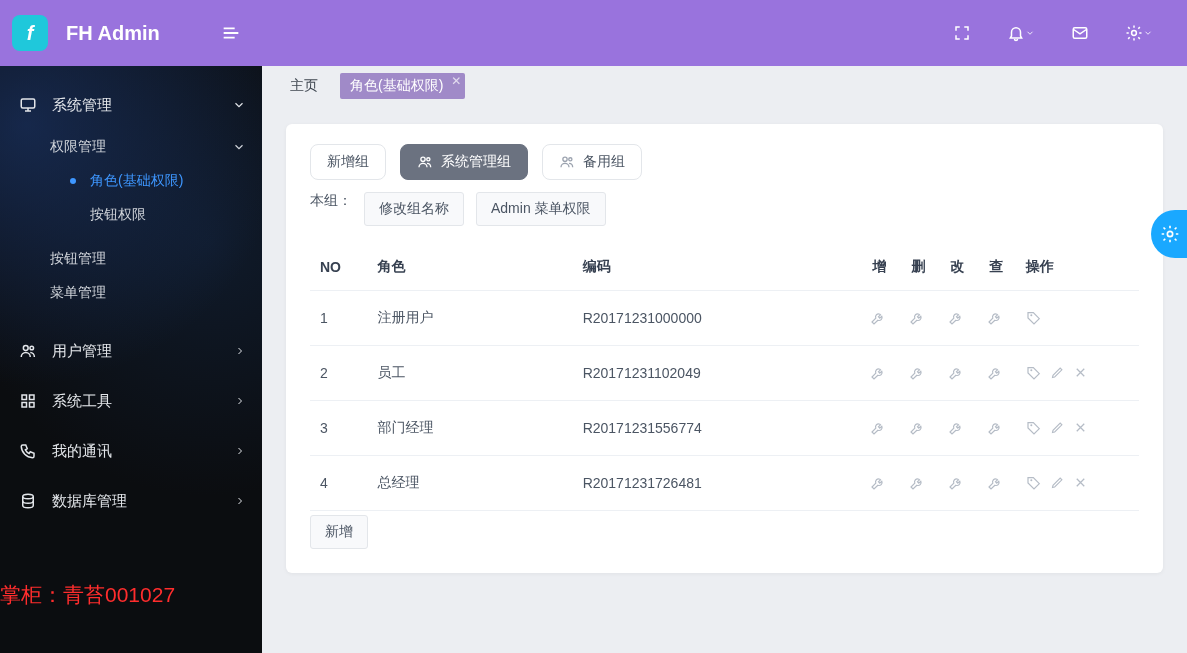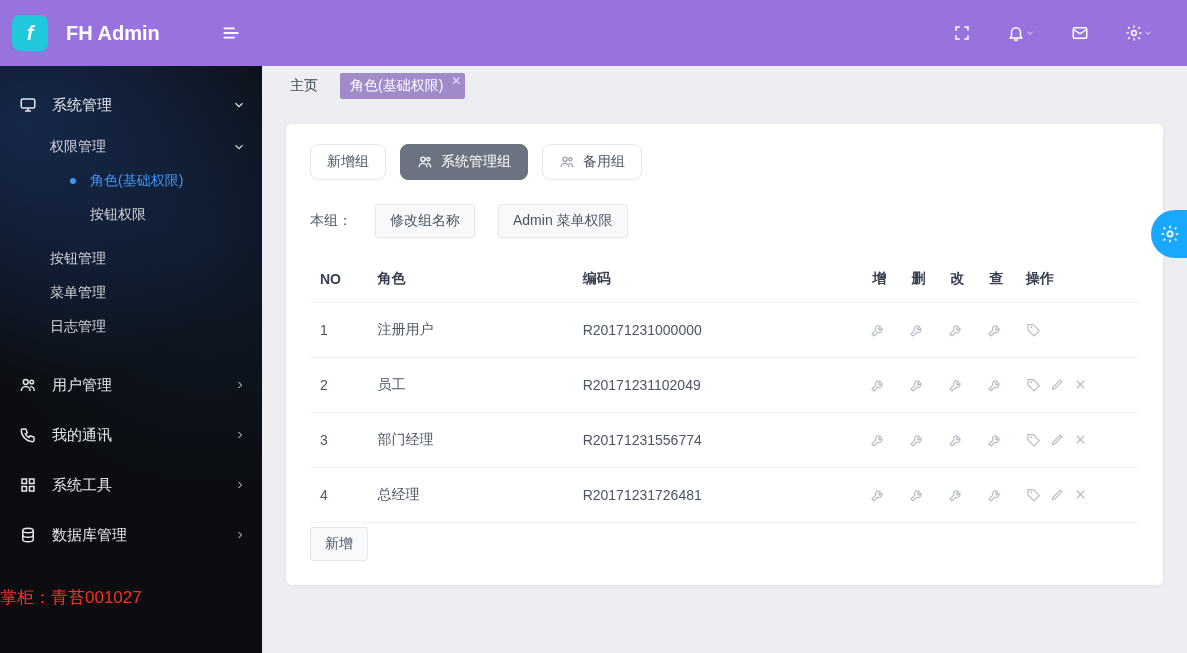--- a/index.html
+++ b/index.html
@@ -36,38 +36,38 @@
   .content { margin-left:262px; padding-top:66px; min-height:100vh; }
   .tabs-bar { height:40px; display:flex; align-items:center; gap:12px; padding:0 18px; background:#eceef2; font-size:14px; color:#3e4650; }
   .tab { padding:4px 10px; border-radius:2px; cursor:pointer; }
   .tab-active { background:#a08ac8; color:#fff; position:relative; padding-right:22px; }
   .tab-active .tab-close { position:absolute; right:4px; top:1px; font-size:12px; opacity:.7; }
 
   .panel { margin:18px 24px; background:#fff; border-radius:6px; padding:20px 24px 24px; box-shadow:0 1px 4px rgba(0,0,0,.05); }
   .btn-row { display:flex; gap:14px; align-items:center; }
   .btn { height:36px; padding:0 16px; border-radius:8px; border:1px solid #e3e6ea; background:#fff; color:#4b5563; font-size:14px; display:inline-flex; align-items:center; gap:8px; cursor:pointer; }
   .btn-primary { background:#6b7280; color:#fff; border-color:#6b7280; }
-  .row2 { display:flex; align-items:center; gap:23px; margin-top:24px; font-size:14px; color:#4b5563; }
+  .row2 { display:flex; align-items:flex-start; gap:12px; margin-top:12px; font-size:14px; color:#4b5563; }
   .chip { height:34px; padding:0 14px; border:1px solid #e3e6ea; background:#f8f9fb; border-radius:3px; display:inline-flex; align-items:center; cursor:pointer; color:#4b5563; font-size:14px; }
 
   table { width:100%; border-collapse:collapse; margin-top:18px; font-size:14px; color:#4b5563; }
   th { text-align:left; font-weight:700; color:#374151; padding:14px 10px; border-bottom:1px solid #edf0f4; }
   td { padding:18px 10px; border-bottom:1px solid #edf0f4; vertical-align:middle; }
   th:first-child, td:first-child { width:56px; text-align:left; }
   .col-role { width:200px; }
   .col-code { width:280px; }
   .col-sm { width:38px; text-align:center; }
   .ops { width:120px; }
   .ico { color:#b5bcc6; cursor:pointer; }
   .ops-cell { display:flex; gap:8px; color:#b5bcc6; }
 
   .add-bottom { margin-top:4px; }
 
   .settings-fab { position:fixed; right:-2px; top:210px; width:38px; height:48px; background:#1aa8ff; border-radius:24px 0 0 24px; display:flex; align-items:center; justify-content:center; color:#fff; cursor:pointer; z-index:30; }
-  .watermark { position:fixed; left:0; bottom:44px; color:#ff2d2d; font-size:17px; z-index:25; pointer-events:none; }
+  .watermark { position:fixed; left:0; bottom:44px; color:#ff2d2d; font-size:21px; z-index:25; pointer-events:none; }
 
   svg { display:block; }
 </style>
 </head>
 <body>
 
 <svg width="0" height="0" style="position:absolute">
   <defs>
     <g id="i-monitor">
         <rect x="3" y="4" width="18" height="12" rx="2" fill="none" stroke="currentColor" stroke-width="2"></rect>
@@ -207,58 +207,55 @@
           <span class="nav-bullet"></span>
           <span>按钮权限</span>
         </div>
       </div>
       <div class="nav-item" style="margin-top:10px">
           <span>按钮管理</span>
         </div>
       <div class="nav-item">
           <span>菜单管理</span>
         </div>
-      <div class="nav-item">
-          <span>日志管理</span>
-        </div>
     </div>
 
     <div class="nav-item" style="margin-top:16px">
       <span class="nv-icon">
           <svg width="18" height="18" viewBox="0 0 24 24">
             <use href="#i-users"></use>
           </svg>
         </span>
       <span>用户管理</span>
       <span class="nv-caret">
           <svg width="12" height="12" viewBox="0 0 24 24">
             <use href="#i-chev-right"></use>
           </svg>
         </span>
     </div>
     <div class="nav-item">
       <span class="nv-icon">
           <svg width="18" height="18" viewBox="0 0 24 24">
-            <use href="#i-phone"></use>
-          </svg>
-        </span>
-      <span>我的通讯</span>
+            <use href="#i-grid"></use>
+          </svg>
+        </span>
+      <span>系统工具</span>
       <span class="nv-caret">
           <svg width="12" height="12" viewBox="0 0 24 24">
             <use href="#i-chev-right"></use>
           </svg>
         </span>
     </div>
     <div class="nav-item">
       <span class="nv-icon">
           <svg width="18" height="18" viewBox="0 0 24 24">
-            <use href="#i-grid"></use>
-          </svg>
-        </span>
-      <span>系统工具</span>
+            <use href="#i-phone"></use>
+          </svg>
+        </span>
+      <span>我的通讯</span>
       <span class="nv-caret">
           <svg width="12" height="12" viewBox="0 0 24 24">
             <use href="#i-chev-right"></use>
           </svg>
         </span>
     </div>
     <div class="nav-item">
       <span class="nv-icon">
           <svg width="18" height="18" viewBox="0 0 24 24">
             <use href="#i-db"></use>

